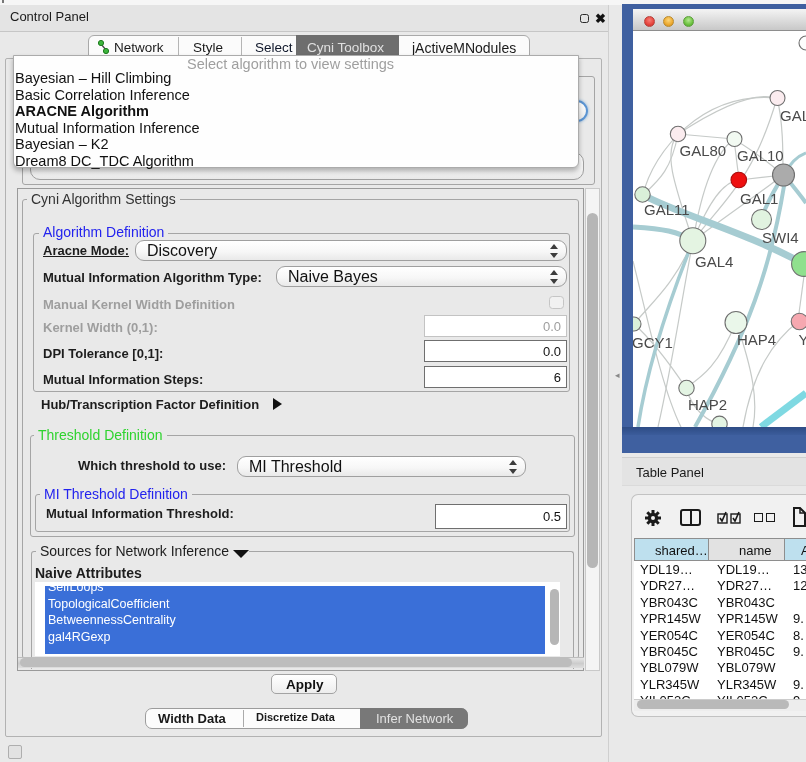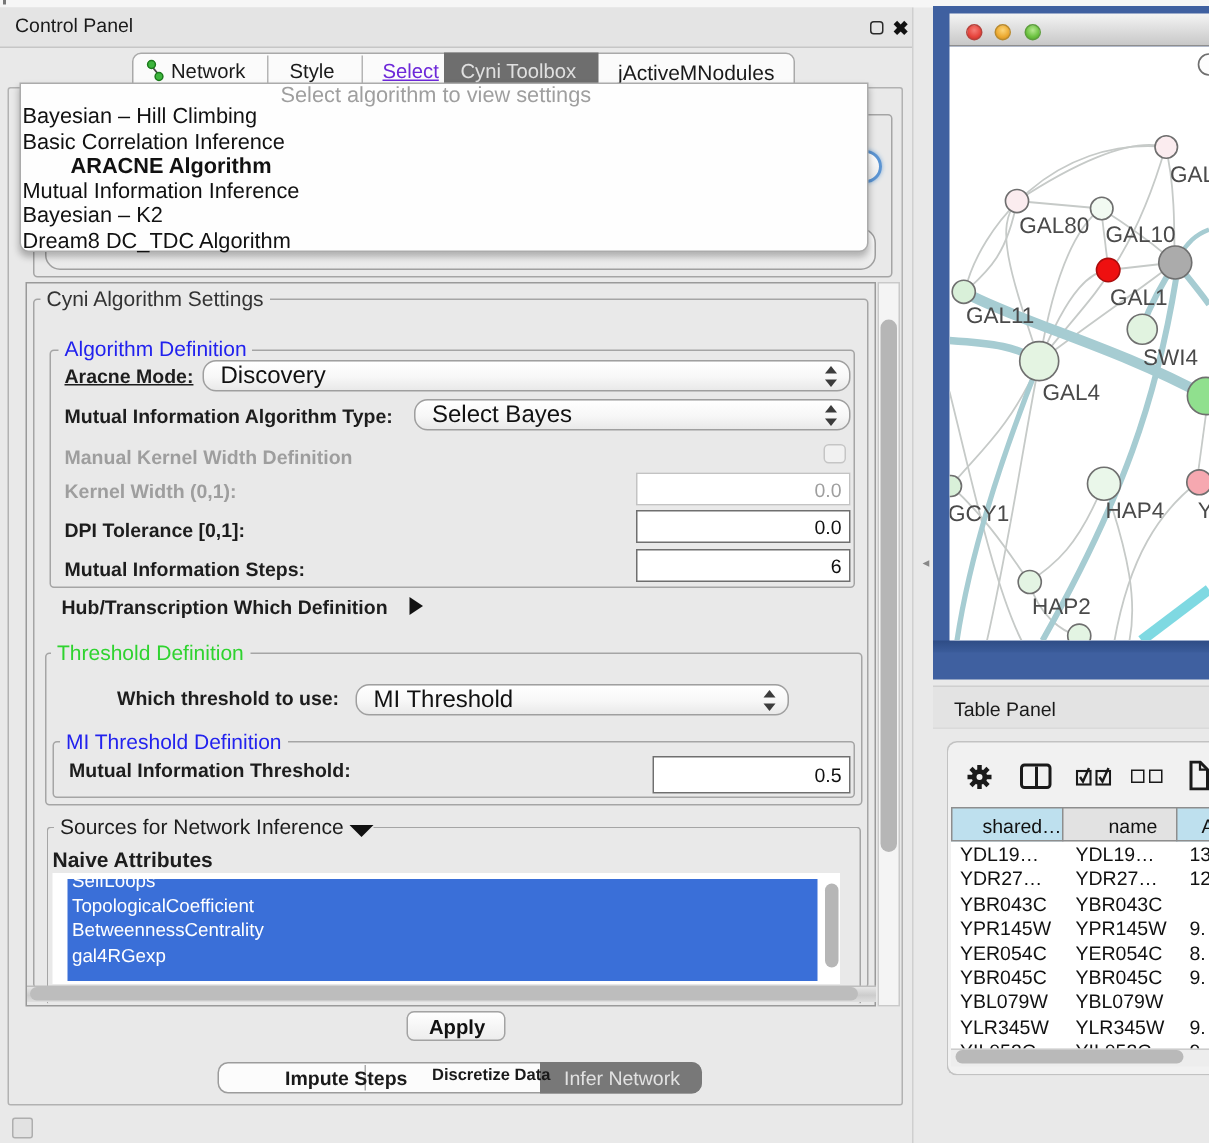--- a/index.html
+++ b/index.html
@@ -1,19 +1,19 @@
 <!DOCTYPE html>
 <html><head>
 <meta charset="utf-8">
 <style>
 * { margin:0; padding:0; box-sizing:border-box; }
 html,body { width:806px; height:762px; overflow:hidden; background:#e9e9e9;
   font-family:"Liberation Sans", sans-serif; }
 .abs { position:absolute; }
-.b { font-weight:bold;padding-left:32px; }
+.b { font-weight:bold; }
 .nw { white-space:nowrap; }
 .grp { position:absolute; border:1px solid #a5a5a5; border-radius:3px; }
 .glab { position:absolute; background:#e9e9e9; padding:0 4px; font-size:14px; line-height:14px; white-space:nowrap; }
 .lbl { position:absolute; font-size:13px; font-weight:bold; color:#1d1d1d; white-space:nowrap; }
 .combo { position:absolute; border:1px solid #9f9f9f; border-radius:9px;
   background:linear-gradient(#ffffff 0%,#f7f7f7 55%,#e9e9e9 100%);
   font-size:16px; color:#111; }
 .combo .ct { position:absolute; left:11px; top:50%; transform:translateY(-50%); white-space:nowrap; }
 .step { position:absolute; right:8px; top:50%; transform:translateY(-50%); width:8px; height:14px; }
 .step:before { content:""; position:absolute; left:0; top:0; border-left:4px solid transparent;
@@ -48,21 +48,21 @@
 <div class="abs" style="left:241px;top:37px;width:1px;height:19px;background:#b5b5b5;"></div>
 
 <div class="abs" style="left:296px;top:35px;width:103px;height:23px;background:#6e6e6e;"></div>
 <svg class="abs" style="left:97px;top:39px;" width="13" height="16" viewBox="0 0 13 16">
   <line x1="4" y1="5" x2="9" y2="11" stroke="#444" stroke-width="1.2"></line>
   <circle cx="4" cy="4" r="2.6" fill="#3db53d" stroke="#1c7a1c"></circle>
   <circle cx="9" cy="12" r="2.6" fill="#3db53d" stroke="#1c7a1c"></circle>
 </svg>
 <div class="abs nw" style="left:114px;top:40px;font-size:13.5px;color:#1a1a1a;">Network</div>
 <div class="abs nw" style="left:193px;top:40px;font-size:13.5px;color:#1a1a1a;">Style</div>
-<div class="abs nw" style="left:255px;top:40px;font-size:13.5px;color:#6d28d9;text-decoration:underline;">Select</div>
+<div class="abs nw" style="left:255px;top:40px;font-size:13.5px;color:#0f172a;">Select</div>
 <div class="abs nw" style="left:307px;top:40px;font-size:13.5px;color:#e0e0e0;">Cyni Toolbox</div>
 <div class="abs nw" style="left:412px;top:40px;font-size:14px;color:#1a1a1a;">jActiveMNodules</div>
 
 <div class="abs" style="left:17px;top:188px;width:567px;height:483px;border:1px solid #9a9a9a;background:#e9e9e9;"></div>
 
 <div class="abs" style="left:585px;top:188px;width:15px;height:483px;background:#f4f4f4;border:1px solid #c9c9c9;"></div>
 <div class="thumbv" style="left:587px;top:213px;width:11px;height:355px;"></div>
 
 <div class="grp" style="left:22px;top:199px;width:557px;height:460px;"></div>
 <div class="glab" style="left:27px;top:192px;color:#333;">Cyni Algorithm Settings</div>
@@ -70,33 +70,33 @@
 <div class="grp" style="left:33px;top:233px;width:537px;height:159px;"></div>
 <div class="glab" style="left:39px;top:225px;color:#2222ee;">Algorithm Definition</div>
 
 <div class="lbl" style="left:43px;top:243px;text-decoration:underline;">Aracne Mode:</div>
 <div class="combo" style="left:135px;top:240px;width:432px;height:21px;">
     <span class="ct">Discovery</span>
     <span class="step"></span>
   </div>
 <div class="lbl" style="left:43px;top:270px;">Mutual Information Algorithm Type:</div>
 <div class="combo" style="left:276px;top:266px;width:291px;height:21px;">
-    <span class="ct">Select Bayes</span>
+    <span class="ct">Naive Bayes</span>
     <span class="step"></span>
   </div>
 <div class="lbl" style="left:43px;top:297px;color:#9e9e9e;">Manual Kernel Width Definition</div>
 <div class="abs" style="left:549px;top:296px;width:15px;height:13px;background:#f1f1f1;border:1px solid #c5c5c5;border-radius:3.5px;"></div>
 <div class="lbl" style="left:43px;top:320px;color:#9e9e9e;">Kernel Width (0,1):</div>
 <div class="field" style="left:424px;top:315px;width:143px;height:22px;line-height:21px;border:1px solid #c3c3c3;color:#9e9e9e;">0.0</div>
 <div class="lbl" style="left:43px;top:346px;">DPI Tolerance [0,1]:</div>
 <div class="field" style="left:424px;top:340px;width:143px;height:22px;line-height:21px;border:1.5px solid #6f6f6f;">0.0</div>
 <div class="lbl" style="left:43px;top:372px;">Mutual Information Steps:</div>
 <div class="field" style="left:424px;top:366px;width:143px;height:22px;line-height:21px;border:1.5px solid #6f6f6f;">6</div>
 
-<div class="lbl" style="left:41px;top:397px;">Hub/Transcription Which Definition</div>
+<div class="lbl" style="left:41px;top:397px;">Hub/Transcription Factor Definition</div>
 <div class="abs" style="left:273px;top:398px;width:0;height:0;border-top:6px solid transparent;border-bottom:6px solid transparent;border-left:9px solid #111;"></div>
 
 <div class="grp" style="left:30px;top:435px;width:545px;height:102px;"></div>
 <div class="glab" style="left:34px;top:428px;color:#2fd32f;">Threshold Definition</div>
 <div class="lbl" style="left:78px;top:458px;">Which threshold to use:</div>
 <div class="combo" style="left:237px;top:456px;width:289px;height:21px;">
     <span class="ct">MI Threshold</span>
     <span class="step"></span>
   </div>
 
@@ -117,21 +117,21 @@
 
 <div class="abs" style="left:18px;top:657px;width:566px;height:11px;background:linear-gradient(#e6e6e6,#cccccc 55%,#dedede);border-top:1px solid #bdbdbd;"></div>
 <div class="abs" style="left:20px;top:658px;width:552px;height:9px;background:#bdbdbd;border-radius:4.5px;"></div>
 
 <div class="abs" style="left:271px;top:674px;width:66px;height:20px;border:1px solid #a3a3a3;border-radius:5px;background:linear-gradient(#ffffff,#ededed);"></div>
 <div class="abs nw" style="left:286px;top:677px;font-size:13.5px;font-weight:bold;color:#111;">Apply</div>
 
 <div class="abs" style="left:145px;top:708px;width:323px;height:21px;background:#fcfcfc;border:1px solid #9c9c9c;border-radius:7px;"></div>
 <div class="abs" style="left:243px;top:710px;width:1px;height:17px;background:#aaa;"></div>
 <div class="abs" style="left:360px;top:708px;width:108px;height:21px;background:#787878;border-radius:0 7px 7px 0;"></div>
-<div class="abs nw b" style="left:158px;top:711px;font-size:13px;color:#1a1a1a;">Impute Steps</div>
+<div class="abs nw b" style="left:158px;top:711px;font-size:13px;color:#1a1a1a;">Width Data</div>
 <div class="abs nw b" style="left:256px;top:711px;font-size:11px;color:#1a1a1a;">Discretize Data</div>
 <div class="abs nw" style="left:376px;top:711px;font-size:13px;color:#e2e2e2;">Infer Network</div>
 
 <div class="abs" style="left:8px;top:745px;width:14px;height:14px;background:#e2e2e2;border:1px solid #aeaeae;border-radius:2px;"></div>
 
 <div class="abs" style="left:13px;top:55px;width:566px;height:113px;background:#fefefe;border:1px solid #ababab;border-radius:0 0 6px 6px;box-shadow:0 3px 5px rgba(0,0,0,0.28);"></div>
 <div class="abs nw" style="left:187px;top:56px;font-size:14.5px;color:#9f9f9f;">Select algorithm to view settings</div>
 <div class="abs nw" style="left:15px;top:70px;font-size:14.5px;color:#111;line-height:16.5px;">Bayesian – Hill Climbing<br>Basic Correlation Inference<br><span class="b">ARACNE Algorithm</span><br>Mutual Information Inference<br>Bayesian – K2<br>Dream8 DC_TDC Algorithm</div>
 
 <div class="abs" style="left:615px;top:370px;font-size:9px;color:#888;">◂</div>

